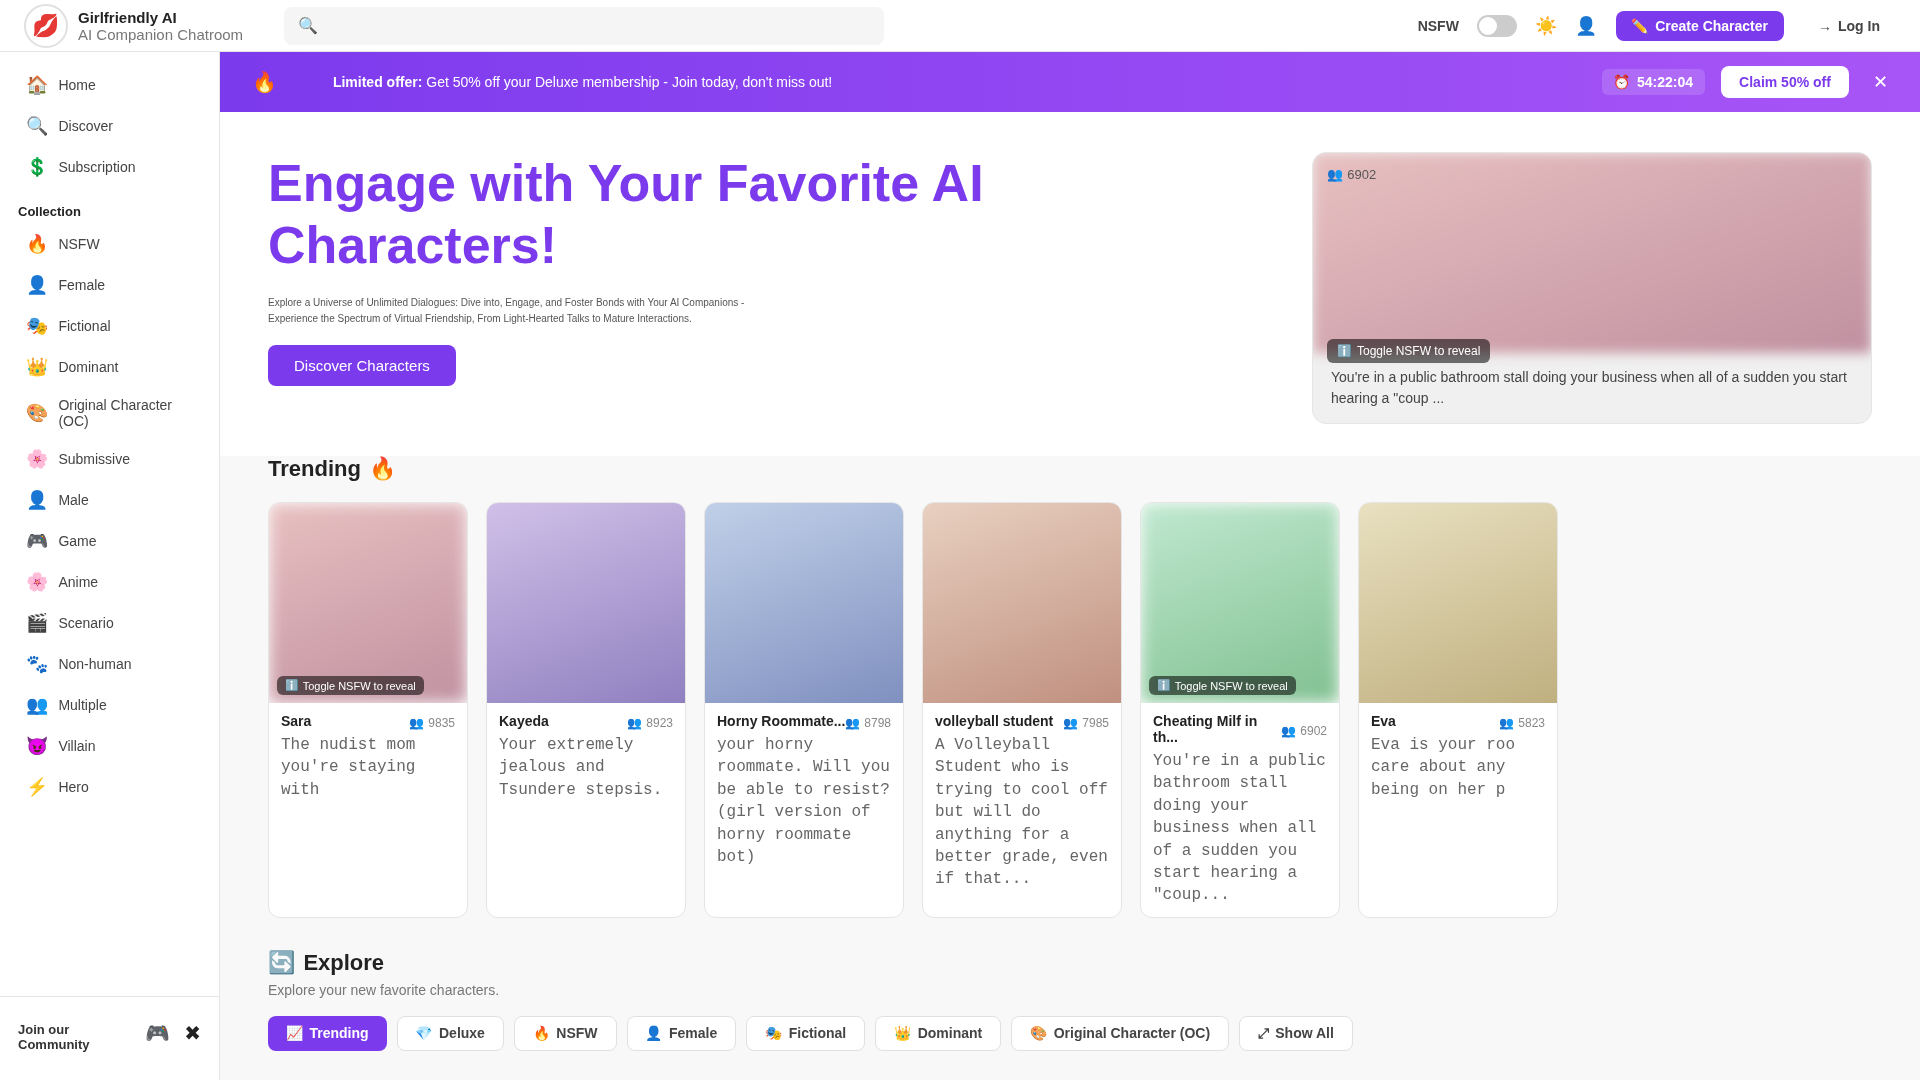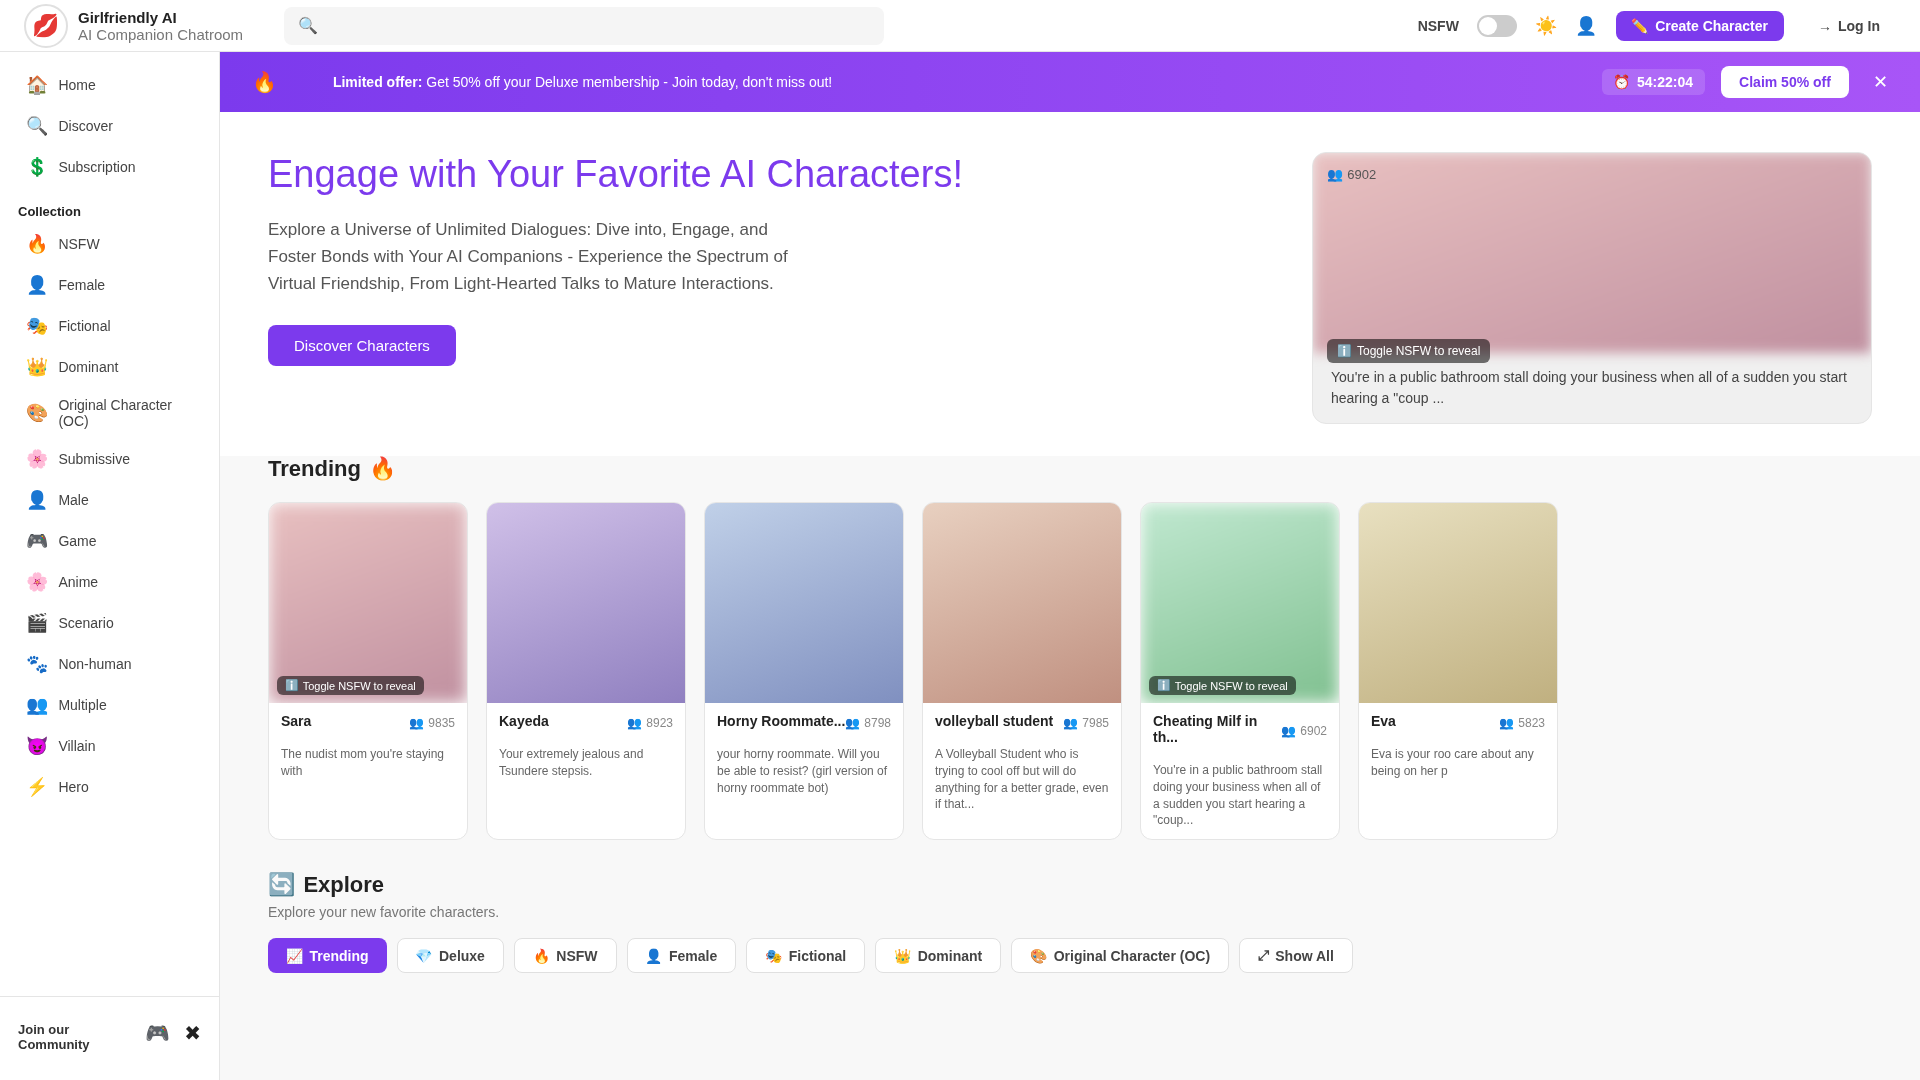--- a/index.html
+++ b/index.html
@@ -101,22 +101,22 @@
       font-size: 14px; font-weight: 700; cursor: pointer; border: none;
     }
     .promo-close { background: none; border: none; color: #fff; font-size: 18px; cursor: pointer; margin-left: 8px; }
 
     
     .hero {
       display: flex; gap: 40px; padding: 40px 48px 32px 48px;
       background: #fff;
     }
     .hero-left { flex: 1; }
-    .hero-title { font-size: 38px; font-weight: 400; color: #7c3aed; line-height: 1.2; margin-bottom: 18px; }
-    .hero-desc { font-size: 17px; color: #555; line-height: 1.6; margin-bottom: 28px; max-width: 520px; }
+    .hero-title { font-size: 52px; font-weight: 700; color: #7c3aed; line-height: 1.2; margin-bottom: 18px; }
+    .hero-desc { font-size: 10px; color: #555; line-height: 1.6; margin-bottom: 18px; max-width: 520px; }
     .hero-btn {
       background: #7c3aed; color: #fff; border: none;
       padding: 12px 26px; border-radius: 8px; font-size: 15px; font-weight: 400;
       cursor: pointer;
     }
     .hero-right {
       width: 560px; border-radius: 14px; overflow: hidden;
       border: 1px solid #e5e5e5; position: relative; background: #f0f0f0;
       min-height: 220px;
     }
@@ -166,21 +166,21 @@
     .card-img-blur { filter: blur(8px); }
     .card-nsfw-badge {
       position: absolute; bottom: 8px; left: 8px;
       background: rgba(0,0,0,0.55); color: #fff;
       border-radius: 6px; padding: 3px 8px; font-size: 11px;
       display: flex; align-items: center; gap: 4px;
     }
     .card-body { padding: 10px 12px; }
     .card-name { font-weight: 700; font-size: 14px; color: #222; margin-bottom: 4px; }
     .card-stat { font-size: 12px; color: #888; display: flex; align-items: center; gap: 4px; }
-    .card-desc { font-size: 12px; color: #666; margin-top: 13px; line-height: 1.4; }
+    .card-desc { font-size: 16px; color: #666; margin-top: 1px; line-height: 1.4; font-family: Liberation Mono, monospace; }
     .card-header-row { display: flex; justify-content: space-between; align-items: center; }
 
     
     .explore-title {
       font-size: 22px; font-weight: 800; color: #222;
       display: flex; align-items: center; gap: 8px; margin-bottom: 6px;
     }
     .explore-sub { font-size: 14px; color: #777; margin-bottom: 18px; }
     .explore-tabs { display: flex; gap: 10px; flex-wrap: wrap; }
     .explore-tab {

